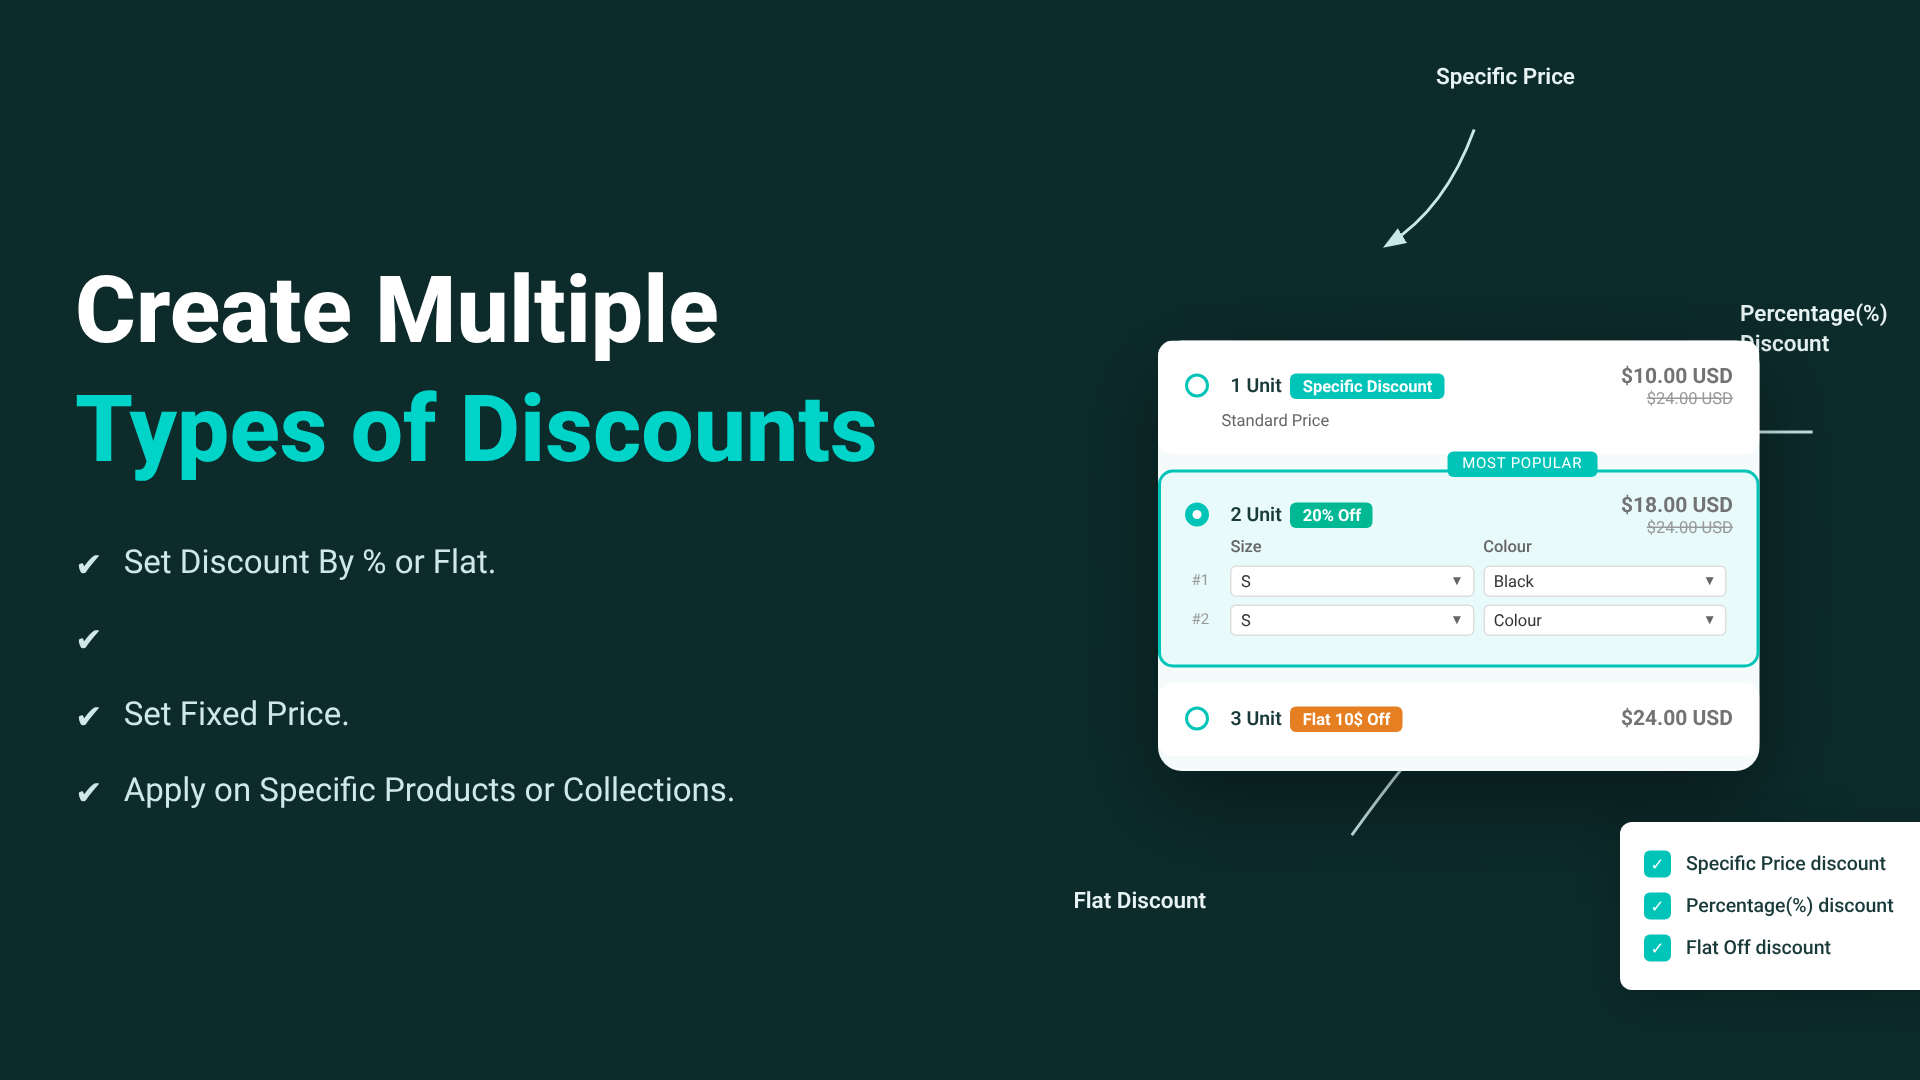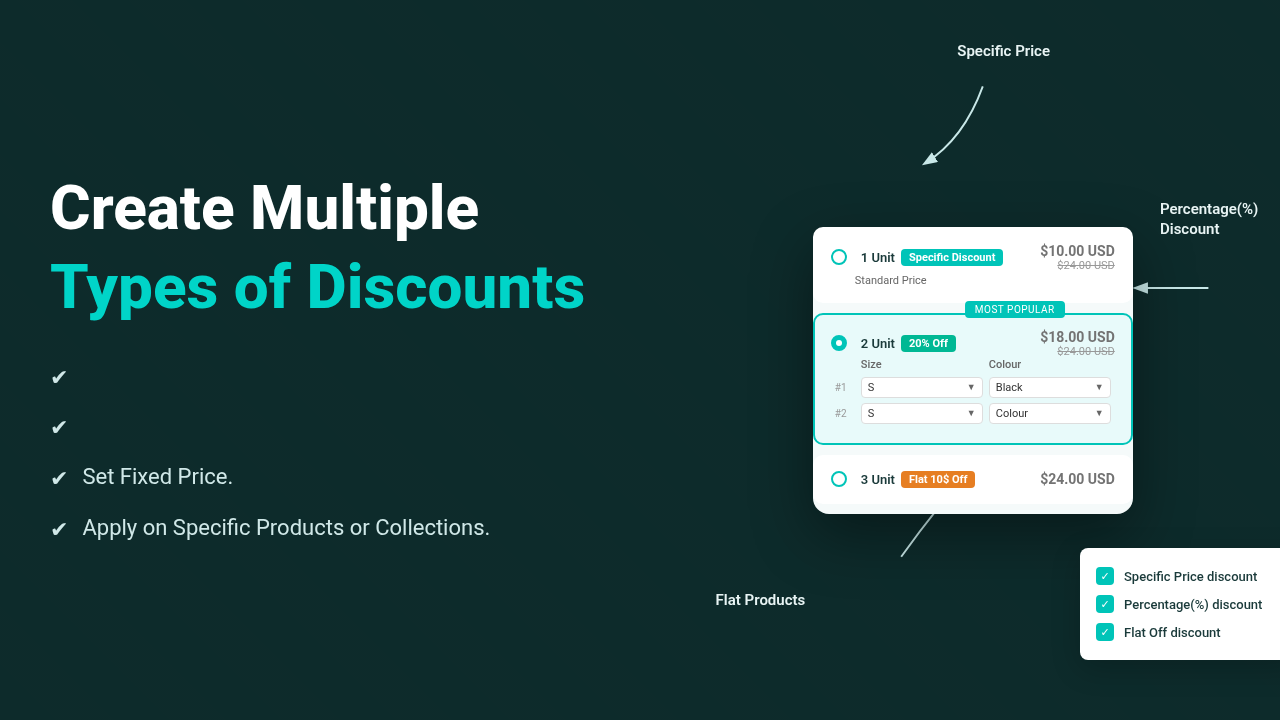--- a/index.html
+++ b/index.html
@@ -90,21 +90,21 @@
       position: relative;
       display: flex;
       align-items: center;
       justify-content: center;
     }
 
     
     .ui-card {
       background: #f5fafa;
       border-radius: 16px;
-      width: 320px;
+      width: 401px;
       box-shadow: 0 20px 60px rgba(0,0,0,0.4);
       position: relative;
       margin-top: 20px;
     }
 
     
     .tier-row {
       background: white;
       border-radius: 10px;
       padding: 14px 16px;
@@ -348,20 +348,21 @@
 
 <div class="container">
 
   <div class="left-panel">
     <div class="hero-title">Create Multiple</div>
     <div class="hero-title-accent">Types of Discounts</div>
 
     <ul class="feature-list">
       <li class="feature-item">
         <span class="feature-icon">✔</span>
+        <span>Set Discount By % or Flat.</span>
       </li>
       <li class="feature-item">
         <span class="feature-icon">✔</span>
       </li>
       <li class="feature-item">
         <span class="feature-icon">✔</span>
         <span>Set Fixed Price.</span>
       </li>
       <li class="feature-item">
         <span class="feature-icon">✔</span>
@@ -369,21 +370,21 @@
       </li>
     </ul>
   </div>
 
   <div class="right-panel">
 
     <div class="annotation annotation-specific-price">Specific Price</div>
 
     <div class="annotation annotation-percentage">Percentage(%)<br>Discount</div>
 
-    <div class="annotation annotation-flat">Flat Products</div>
+    <div class="annotation annotation-flat">Flat Discount</div>
 
     <svg class="arrows-svg" viewBox="0 0 640 720" fill="none" xmlns="http://www.w3.org/2000/svg">
 
       <path d="M 330 75 Q 310 130 270 155" stroke="#c8e8e8" stroke-width="2" fill="none" marker-end="url(#arrow)"></path>
 
       <path d="M 565 285 Q 530 285 490 285" stroke="#c8e8e8" stroke-width="2" fill="none" marker-end="url(#arrow)"></path>
 
       <path d="M 245 565 Q 270 530 295 500" stroke="#c8e8e8" stroke-width="2" fill="none" marker-end="url(#arrow)"></path>
       <defs>
         <marker id="arrow" markerWidth="8" markerHeight="8" refX="6" refY="3" orient="auto">

